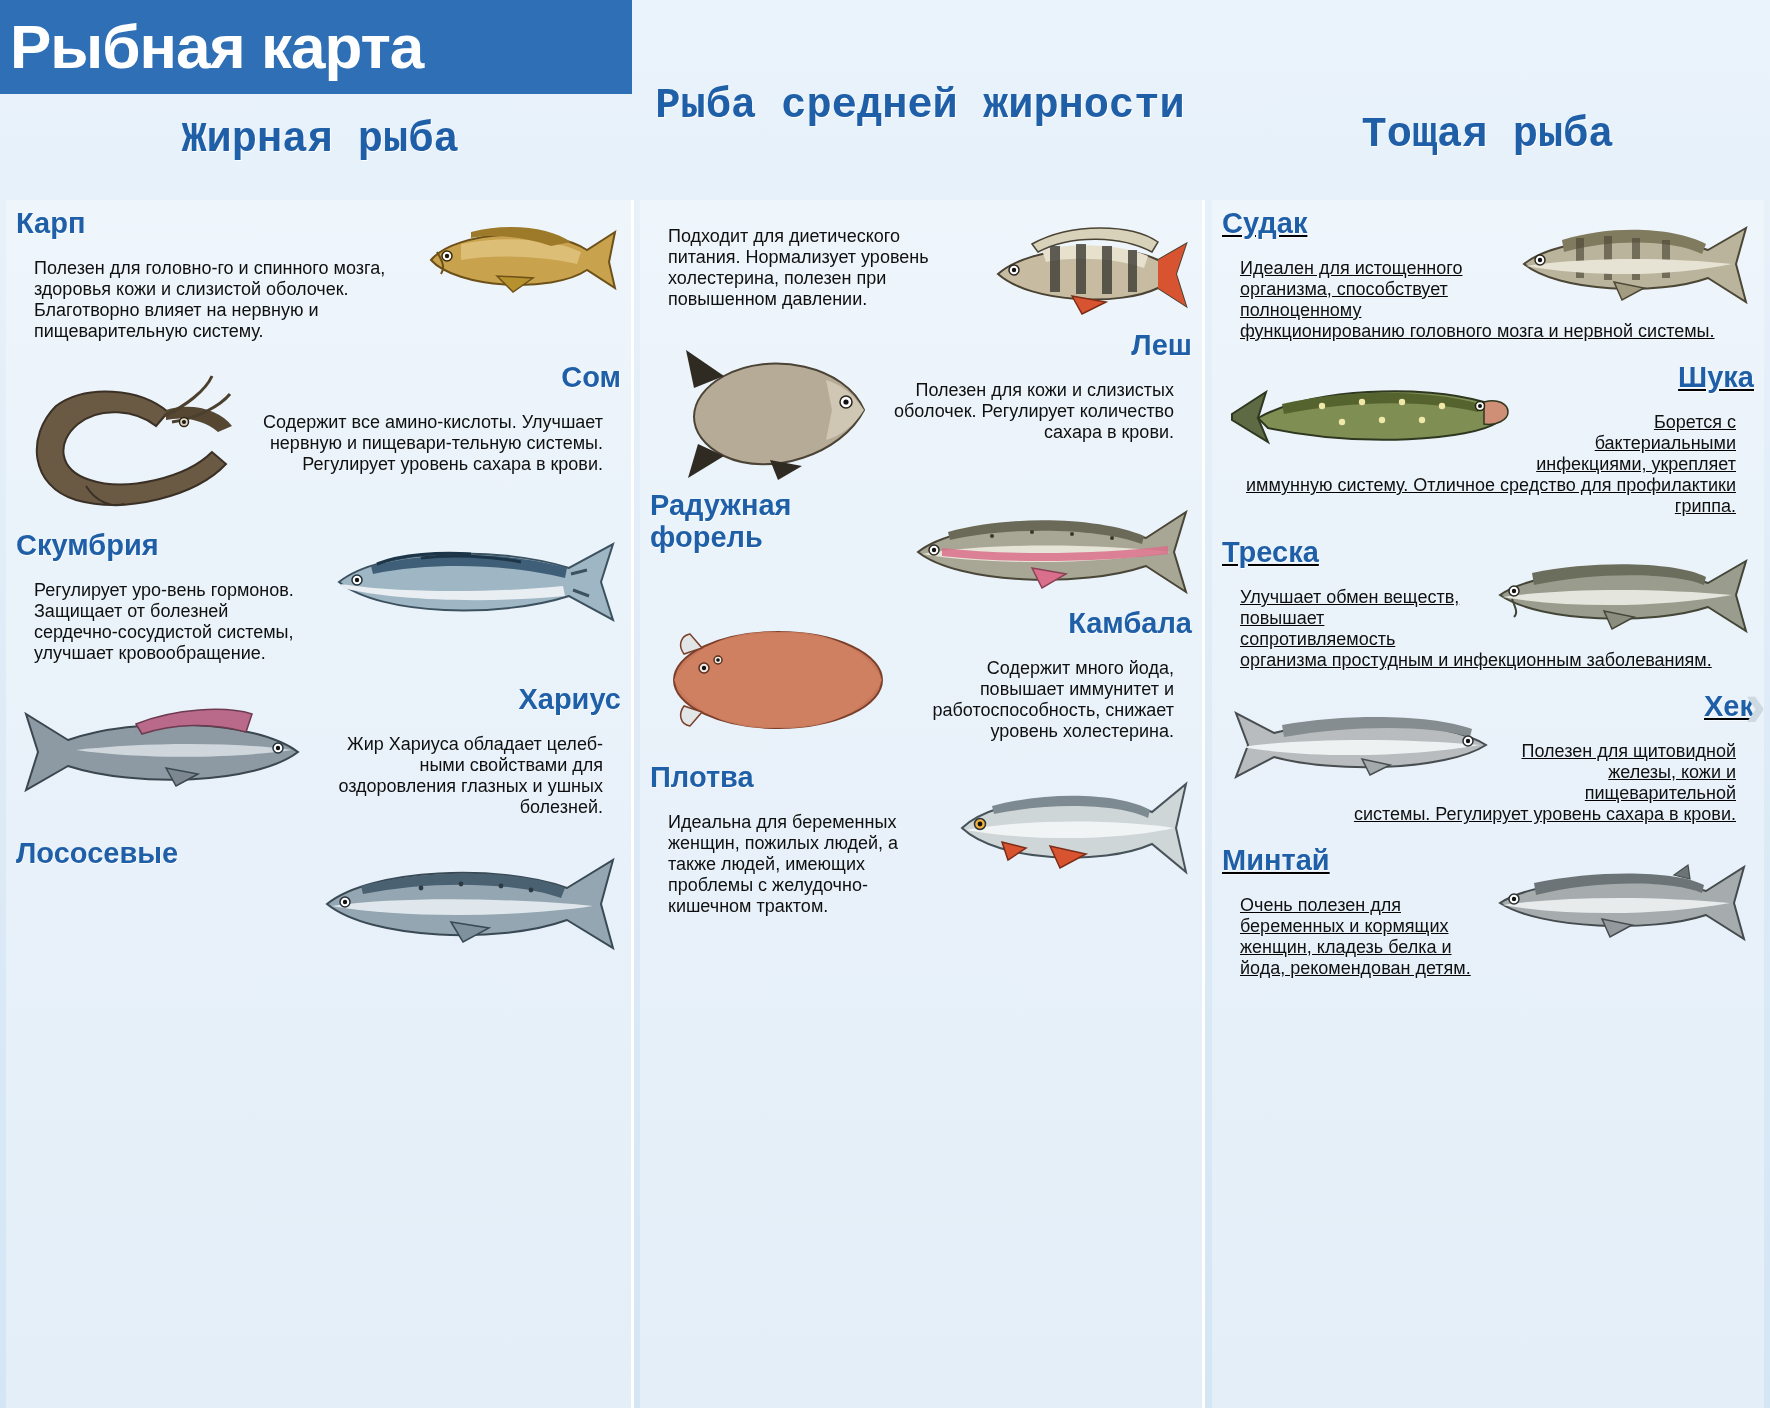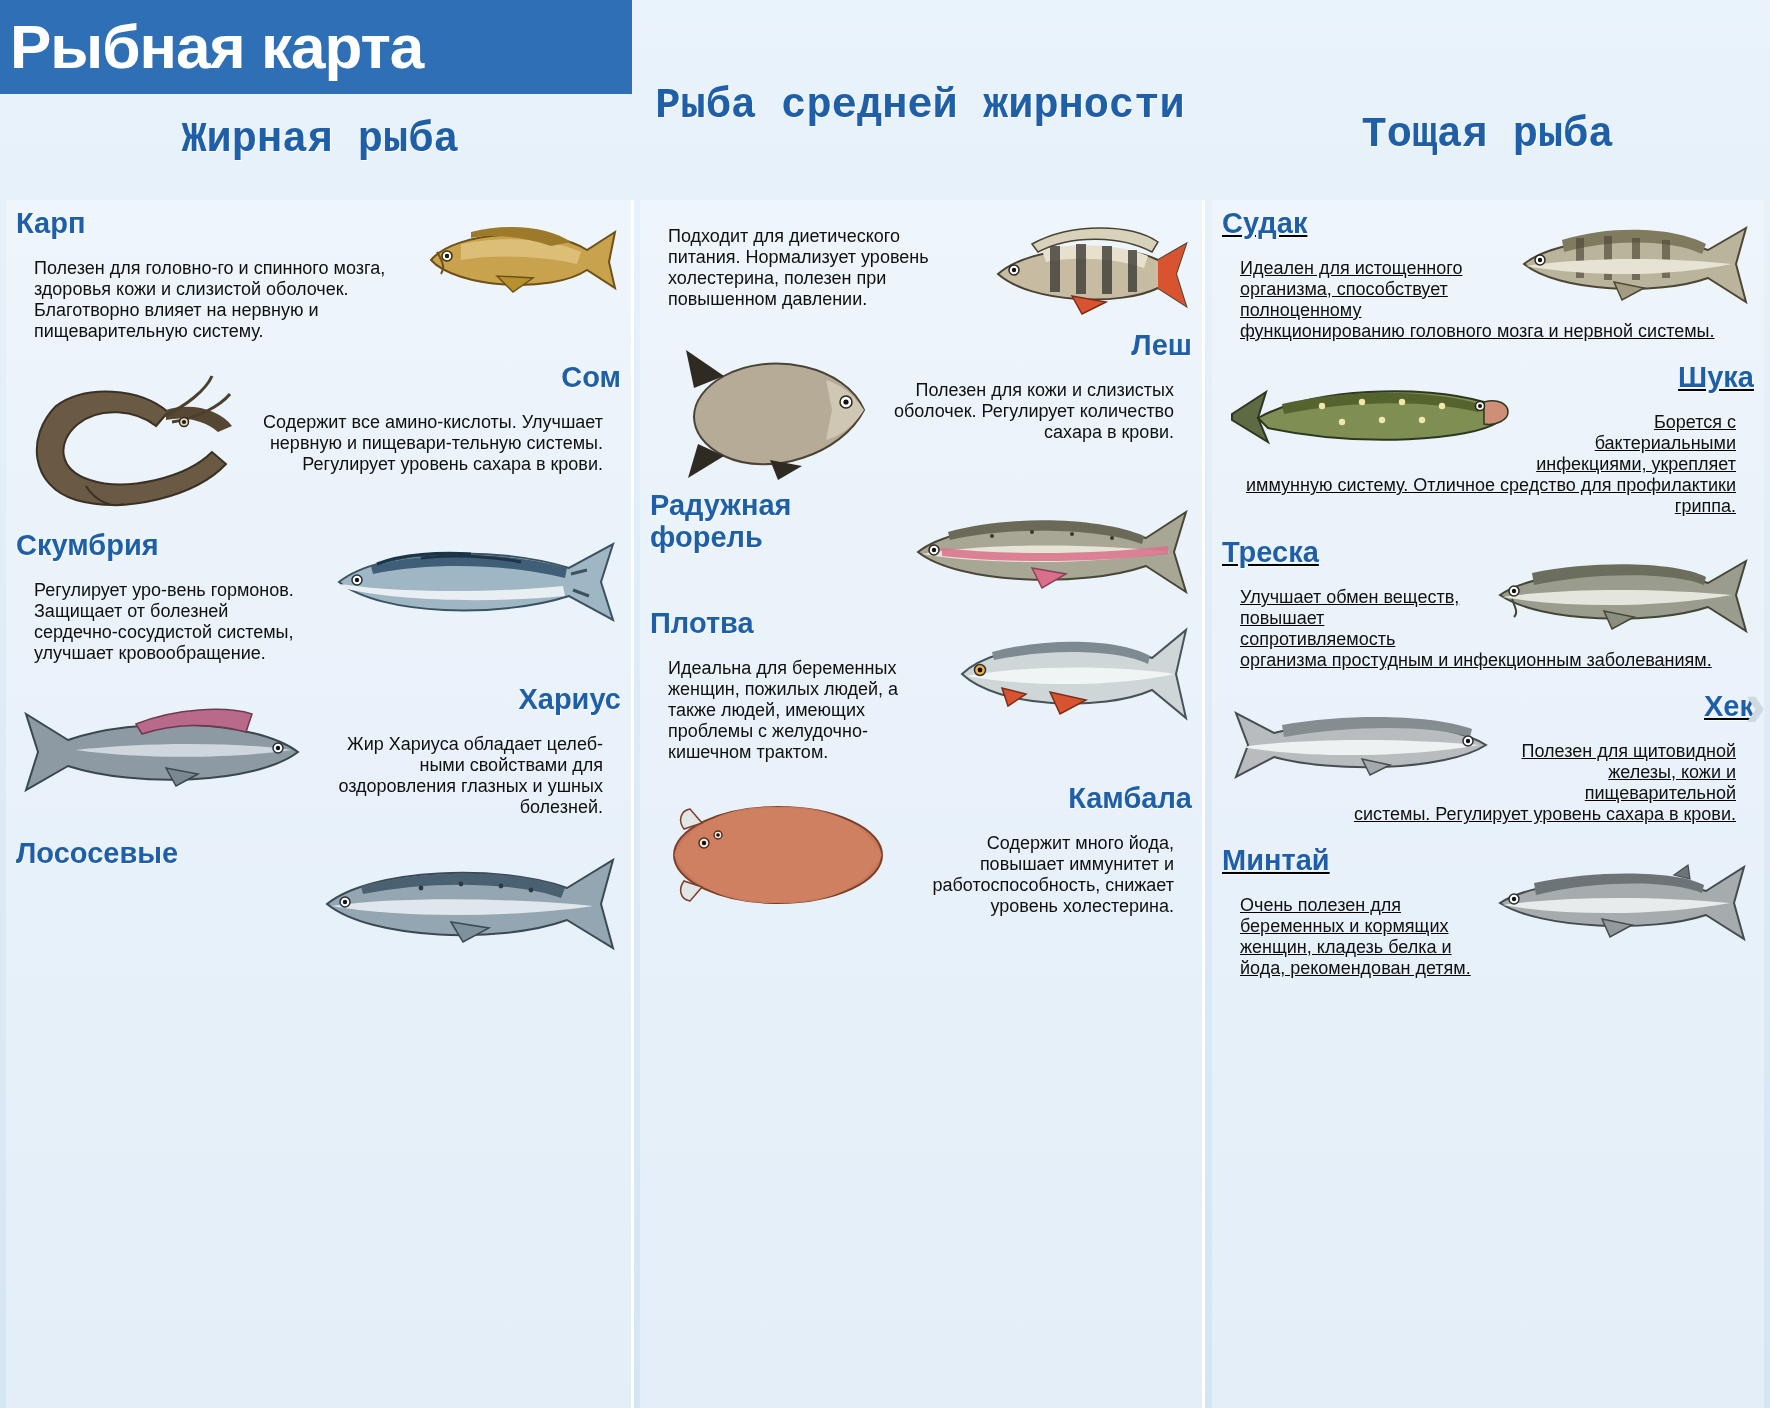--- a/index.html
+++ b/index.html
@@ -291,50 +291,50 @@
               <circle cx="90" cy="42" r="2" fill="#3a372c"></circle>
                 <circle cx="130" cy="38" r="2" fill="#3a372c"></circle>
               <circle cx="170" cy="40" r="2" fill="#3a372c"></circle>
                 <circle cx="210" cy="44" r="2" fill="#3a372c"></circle>
             </svg>
           </div>
           <h3>Радужная форель</h3>
         </div>
 
         <div class="entry clearfix">
-          <div class="fish right" style="margin-top:6px;">
-            <svg width="250" height="120" viewBox="0 0 250 120">
-              <path d="M20 60 C56 26, 160 22, 210 44 L244 16 L234 60 L244 104 L210 76 C160 98, 56 94, 20 60 Z" fill="#cfd6d8" stroke="#47535a" stroke-width="2"></path>
-              <path d="M50 38 C110 22, 180 26, 208 42 L206 50 C178 36, 110 34, 52 46 Z" fill="#7d8a92"></path>
-              <path d="M24 62 C90 74, 180 72, 232 60 C180 52, 90 50, 24 62 Z" fill="#f1f4f5"></path>
-              <path d="M108 78 l10 22 l26 -14 Z" fill="#d8532f" stroke="#7b2c16" stroke-width="1.5"></path>
-              <path d="M60 74 l6 18 l18 -12 Z" fill="#d8532f" stroke="#7b2c16" stroke-width="1.5"></path>
-              <circle cx="38" cy="56" r="5.5" fill="#f3b23b" stroke="#2a3238" stroke-width="1.5"></circle>
-              <circle cx="38" cy="56" r="2.4" fill="#111"></circle>
-            </svg>
-          </div>
-          <h3>Плотва</h3>
-          <p class="la">Идеальна для беременных женщин, пожилых людей, а также людей, имеющих проблемы с желудочно-кишечном трактом.</p>
-        </div>
-
-        <div class="entry clearfix">
           <div class="fish left" style="margin-top:6px;">
             <svg width="250" height="130" viewBox="0 0 250 130">
               <ellipse cx="128" cy="66" rx="104" ry="48" fill="#c8785a" stroke="#7a3f2a" stroke-width="2"></ellipse>
               <path d="M24 66 C40 34, 80 16, 128 18 C176 16, 216 34, 232 66 C216 98, 176 116, 128 114 C80 116, 40 98, 24 66 Z" fill="#cf8160" opacity="0.9"></path>
               <path d="M34 40 C28 32, 30 22, 40 20 L52 34 Z" fill="#e2e6e7" stroke="#7a3f2a" stroke-width="1.5"></path>
               <path d="M34 92 C28 100, 30 110, 40 112 L52 98 Z" fill="#e2e6e7" stroke="#7a3f2a" stroke-width="1.5"></path>
               <circle cx="54" cy="54" r="5" fill="#f0ece6" stroke="#5c2d1c" stroke-width="1.5"></circle>
               <circle cx="54" cy="54" r="2.2" fill="#111"></circle>
               <circle cx="68" cy="46" r="4" fill="#f0ece6" stroke="#5c2d1c" stroke-width="1.5"></circle>
               <circle cx="68" cy="46" r="1.8" fill="#111"></circle>
             </svg>
           </div>
           <h3 class="ra">Камбала</h3>
           <p class="ra">Содержит много йода, повышает иммунитет и работоспособность, снижает уровень холестерина.</p>
+        </div>
+
+        <div class="entry clearfix">
+          <div class="fish right" style="margin-top:6px;">
+            <svg width="250" height="120" viewBox="0 0 250 120">
+              <path d="M20 60 C56 26, 160 22, 210 44 L244 16 L234 60 L244 104 L210 76 C160 98, 56 94, 20 60 Z" fill="#cfd6d8" stroke="#47535a" stroke-width="2"></path>
+              <path d="M50 38 C110 22, 180 26, 208 42 L206 50 C178 36, 110 34, 52 46 Z" fill="#7d8a92"></path>
+              <path d="M24 62 C90 74, 180 72, 232 60 C180 52, 90 50, 24 62 Z" fill="#f1f4f5"></path>
+              <path d="M108 78 l10 22 l26 -14 Z" fill="#d8532f" stroke="#7b2c16" stroke-width="1.5"></path>
+              <path d="M60 74 l6 18 l18 -12 Z" fill="#d8532f" stroke="#7b2c16" stroke-width="1.5"></path>
+              <circle cx="38" cy="56" r="5.5" fill="#f3b23b" stroke="#2a3238" stroke-width="1.5"></circle>
+              <circle cx="38" cy="56" r="2.4" fill="#111"></circle>
+            </svg>
+          </div>
+          <h3>Плотва</h3>
+          <p class="la">Идеальна для беременных женщин, пожилых людей, а также людей, имеющих проблемы с желудочно-кишечном трактом.</p>
         </div>
 
       </div>
     </div>
 
     <div class="col c3">
       <div class="col-inner">
 
         <div class="entry clearfix">
           <div class="fish right" style="margin-top:2px;">

